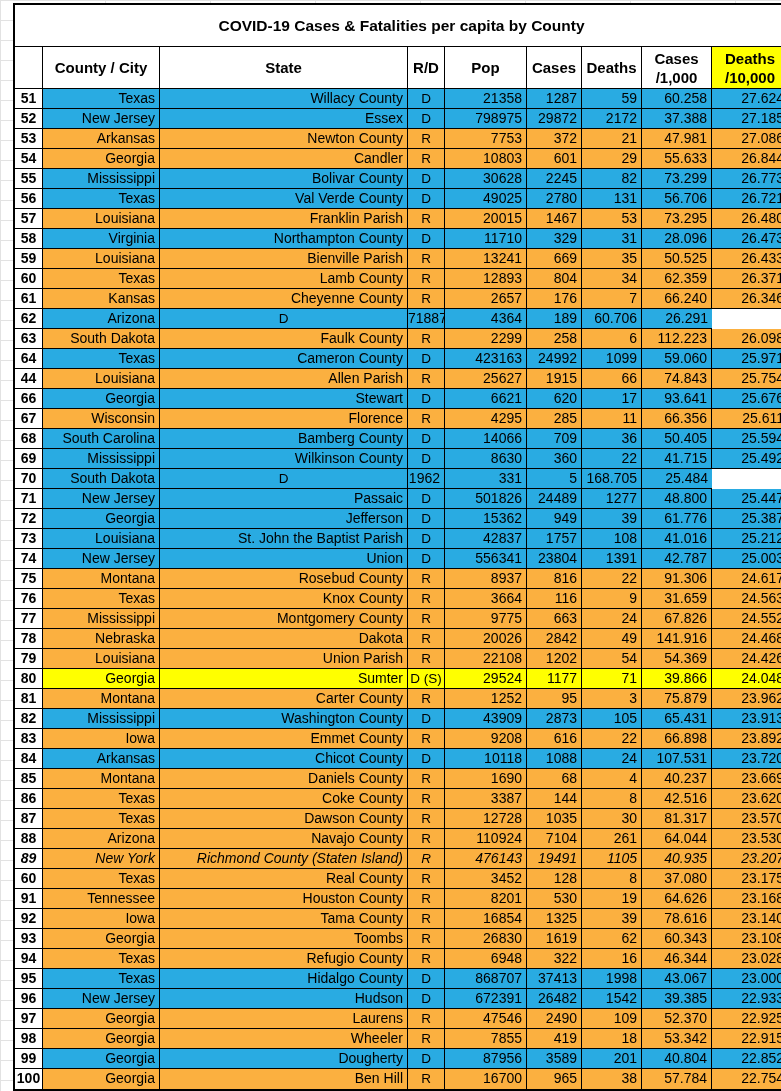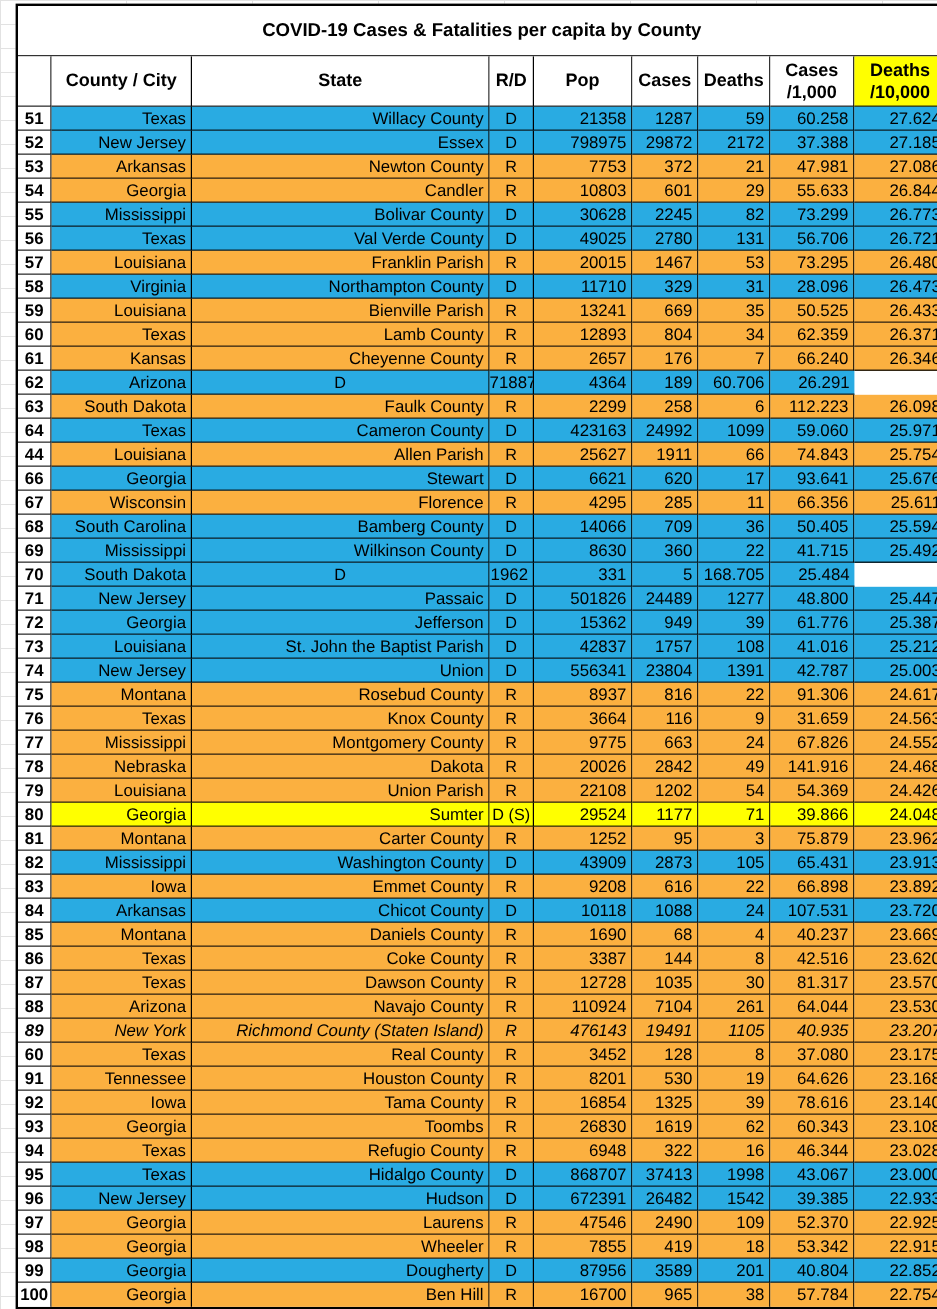--- a/index.html
+++ b/index.html
@@ -252,21 +252,21 @@
     <div class="cell dea">1099</div>
     <div class="cell c1k">59.060</div>
     <div class="cell d10k">25.971</div>
   </div>
       <div class="grid-row row rep">
     <div class="cell n">44</div>
     <div class="cell st">Louisiana</div>
     <div class="cell co">Allen Parish</div>
     <div class="cell rd">R</div>
     <div class="cell pop">25627</div>
-    <div class="cell cas">1911</div>
+    <div class="cell cas">1915</div>
     <div class="cell dea">66</div>
     <div class="cell c1k">74.843</div>
     <div class="cell d10k">25.754</div>
   </div>
       <div class="grid-row row dem">
     <div class="cell n">66</div>
     <div class="cell st">Georgia</div>
     <div class="cell co">Stewart</div>
     <div class="cell rd">D</div>
     <div class="cell pop">6621</div>

